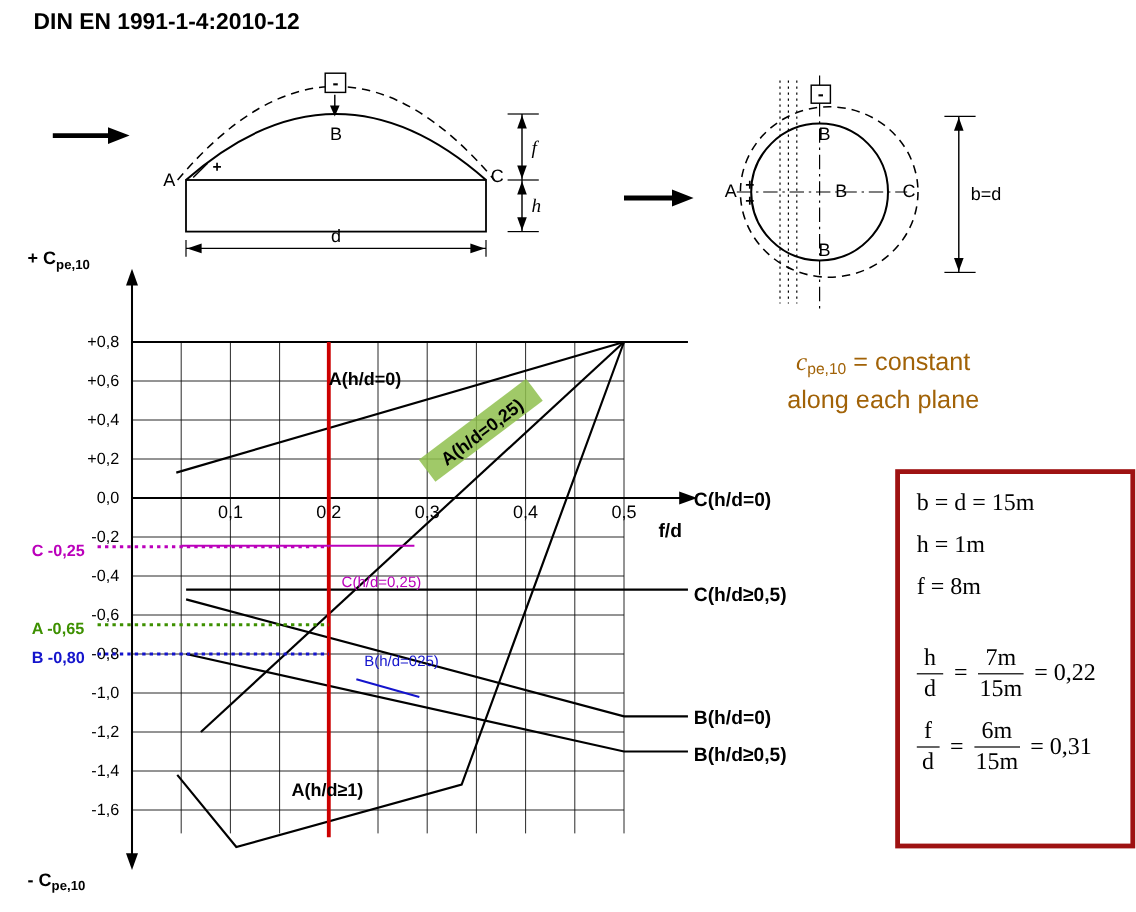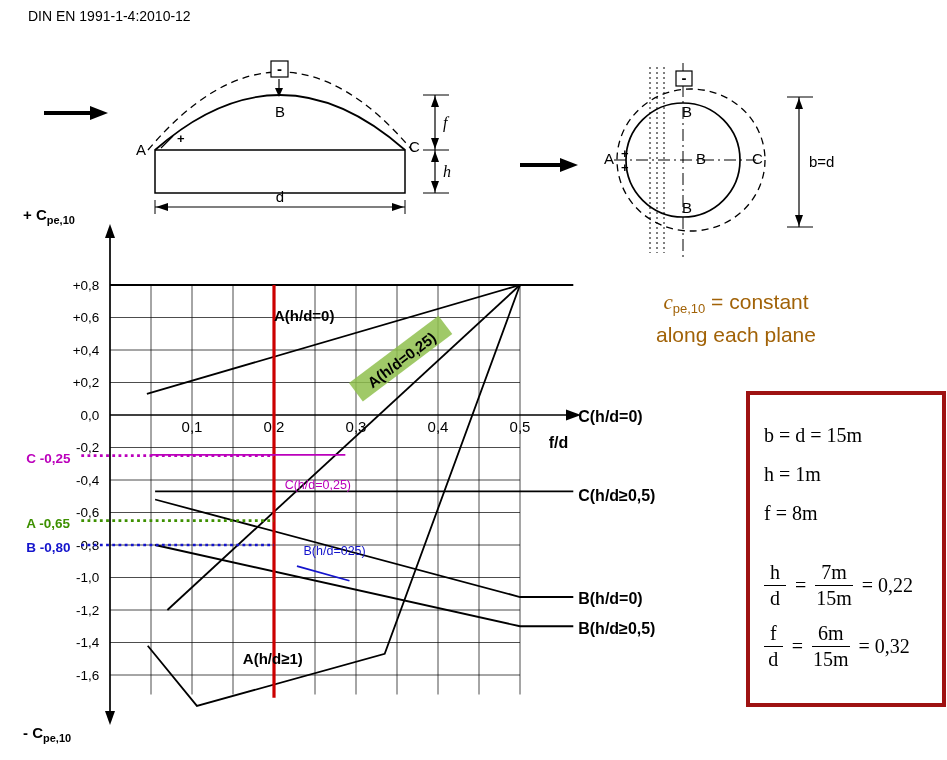--- a/index.html
+++ b/index.html
@@ -1,34 +1,34 @@
 <!DOCTYPE html>
 <html><head>
 <meta charset="utf-8">
 <style>
   html,body{margin:0;padding:0;background:#fff;}
   .canvas{position:relative;width:947px;height:760px;background:#fff;overflow:hidden;
           font-family:"Liberation Sans",sans-serif;color:#000;}
-  .doc-title{position:absolute;left:28px;top:8px;font-weight:normal;font-size:14px;}
+  .doc-title{position:absolute;left:28px;top:8px;font-weight:bold;font-size:19px;}
   .vault-svg{position:absolute;left:30px;top:55px;}
   .plan-svg{position:absolute;left:510px;top:55px;}
   .chart-svg{position:absolute;left:20px;top:200px;}
   svg text{font-family:"Liberation Sans",sans-serif;}
   .dia-label{font-size:15px;}
   .dia-small{font-size:13px;font-weight:bold;}
   .dia-italic{font-size:16px;font-style:italic;font-family:"Liberation Serif",serif;}
   .at{font-weight:bold;font-size:15px;}
   .at .sub{font-size:11px;}
   .plan-caption{position:absolute;left:600px;top:286px;width:272px;text-align:center;
                 font-size:21px;color:#a16207;line-height:1.5;}
   .cap-c{font-style:italic;font-family:"Liberation Serif",serif;}
   .cap-sub{font-size:13px;vertical-align:-4px;}
   .example-box{position:absolute;left:746px;top:391px;width:172px;height:285px;
                border:4px solid #9e1212;background:#fff;padding:13px 6px 10px 14px;}
-  .ex-line{font:20px "Liberation Serif",serif;margin-bottom:12px;margin-top:16px;}
+  .ex-line{font:20px "Liberation Serif",serif;margin-bottom:12px;}
   .ex-row{display:flex;align-items:center;gap:9px;margin:36px 0 0 0;
           font:20px "Liberation Serif",serif;}
   .ex-row.second{margin-top:12px;}
   .frac{display:inline-flex;flex-direction:column;align-items:center;line-height:1.15;}
   .frac .num{border-bottom:1.6px solid #000;padding:0 6px 1px;}
   .frac .den{padding-top:1px;}
 </style>
 </head>
 <body>
 
@@ -212,17 +212,17 @@
     <div class="ex-row second">
       <span class="frac">
         <span class="num">f</span>
         <span class="den">d</span>
       </span>
       <span>=</span>
       <span class="frac">
         <span class="num">6m</span>
         <span class="den">15m</span>
       </span>
-      <span>= 0,32</span>
+      <span>= 0,31</span>
     </div>
   </div>
 
 </div>
 
 </body></html>

